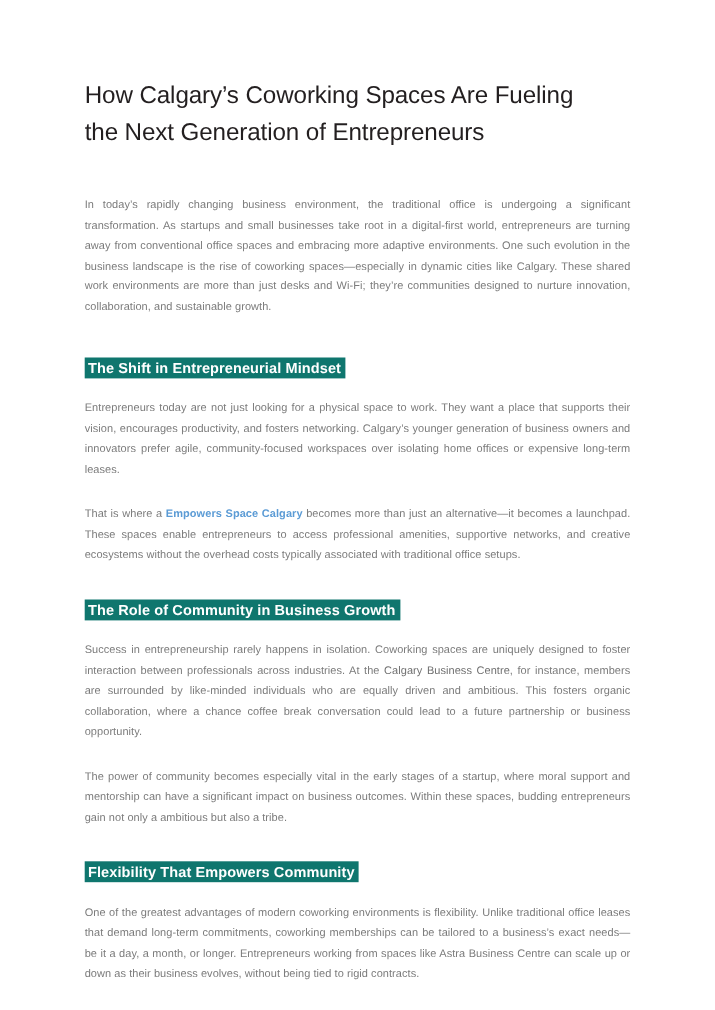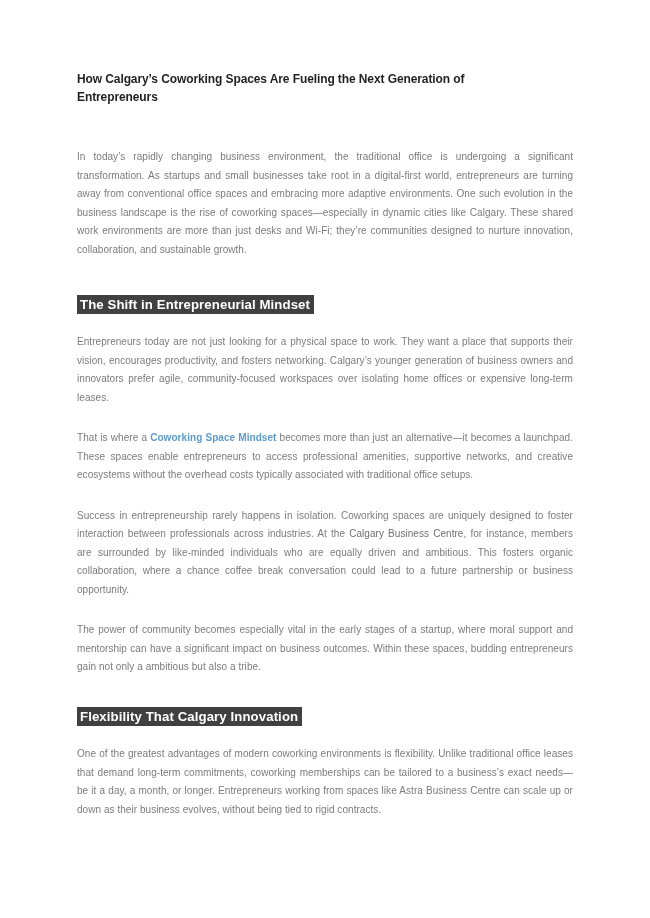--- a/index.html
+++ b/index.html
@@ -15,22 +15,22 @@
   }
   .page {
     width: 650px;
     height: 918px;
     background: #ffffff;
     box-sizing: border-box;
     padding: 70px 77px 0 77px;
     position: relative;
   }
   .doc-title {
-    font-size: 12px;
-    font-weight: bold;
+    font-size: 22px;
+    font-weight: normal;
     color: #231f20;
     line-height: 1.5;
     letter-spacing: -0.1px;
     margin: 0 0 42px 0;
     max-width: 460px;
   }
   p.body-para {
     font-size: 10px;
     color: #7b7b7b;
     line-height: 1.85;
@@ -40,21 +40,21 @@
   }
   .section-heading {
     margin: 0 0 18px 0;
     line-height: 0;
   }
   .section-heading .hl {
     display: inline;
     font-size: 13.2px;
     font-weight: bold;
     color: #ffffff;
-    background: #404040;
+    background: #0f766e;
     line-height: 1.55;
     padding: 2px 4px 2px 3px;
     letter-spacing: 0.1px;
     box-decoration-break: clone;
     -webkit-box-decoration-break: clone;
   }
   .gap-before {
     margin-top: 36px;
   }
   .gap-before-sm {
@@ -78,26 +78,29 @@
   <h1 class="doc-title">How Calgary’s Coworking Spaces Are Fueling the Next Generation of Entrepreneurs</h1>
 
   <p class="body-para">In today’s rapidly changing business environment, the traditional office is undergoing a significant transformation. As startups and small businesses take root in a digital-first world, entrepreneurs are turning away from conventional office spaces and embracing more adaptive environments. One such evolution in the business landscape is the rise of coworking spaces—especially in dynamic cities like Calgary. These shared work environments are more than just desks and Wi-Fi; they’re communities designed to nurture innovation, collaboration, and sustainable growth.</p>
 
   <div class="section-heading gap-before">
     <span class="hl">The Shift in Entrepreneurial Mindset</span>
   </div>
 
   <p class="body-para">Entrepreneurs today are not just looking for a physical space to work. They want a place that supports their vision, encourages productivity, and fosters networking. Calgary’s younger generation of business owners and innovators prefer agile, community-focused workspaces over isolating home offices or expensive long-term leases.</p>
 
-  <p class="body-para"><span>That is where a </span><a class="inline-link" href="#">Coworking Space Mindset</a><span> becomes more than just an alternative—it becomes a launchpad. These spaces enable entrepreneurs to access professional amenities, supportive networks, and creative ecosystems without the overhead costs typically associated with traditional office setups.</span></p>
+  <p class="body-para"><span>That is where a </span><a class="inline-link" href="#">Empowers Space Calgary</a><span> becomes more than just an alternative—it becomes a launchpad. These spaces enable entrepreneurs to access professional amenities, supportive networks, and creative ecosystems without the overhead costs typically associated with traditional office setups.</span></p>
 
+  <div class="section-heading gap-before-sm">
+    <span class="hl">The Role of Community in Business Growth</span>
+  </div>
 
   <p class="body-para"><span>Success in entrepreneurship rarely happens in isolation. Coworking spaces are uniquely designed to foster interaction between professionals across industries. At the </span><strong class="inline-bold">Calgary Business Centre</strong><span>, for instance, members are surrounded by like-minded individuals who are equally driven and ambitious. This fosters organic collaboration, where a chance coffee break conversation could lead to a future partnership or business opportunity.</span></p>
 
   <p class="body-para">The power of community becomes especially vital in the early stages of a startup, where moral support and mentorship can have a significant impact on business outcomes. Within these spaces, budding entrepreneurs gain not only a ambitious but also a tribe.</p>
 
   <div class="section-heading gap-before-sm">
-    <span class="hl">Flexibility That Calgary Innovation</span>
+    <span class="hl">Flexibility That Empowers Community</span>
   </div>
 
   <p class="body-para">One of the greatest advantages of modern coworking environments is flexibility. Unlike traditional office leases that demand long-term commitments, coworking memberships can be tailored to a business’s exact needs—be it a day, a month, or longer. Entrepreneurs working from spaces like Astra Business Centre can scale up or down as their business evolves, without being tied to rigid contracts.</p>
 
 </div>
 
 </body></html>

